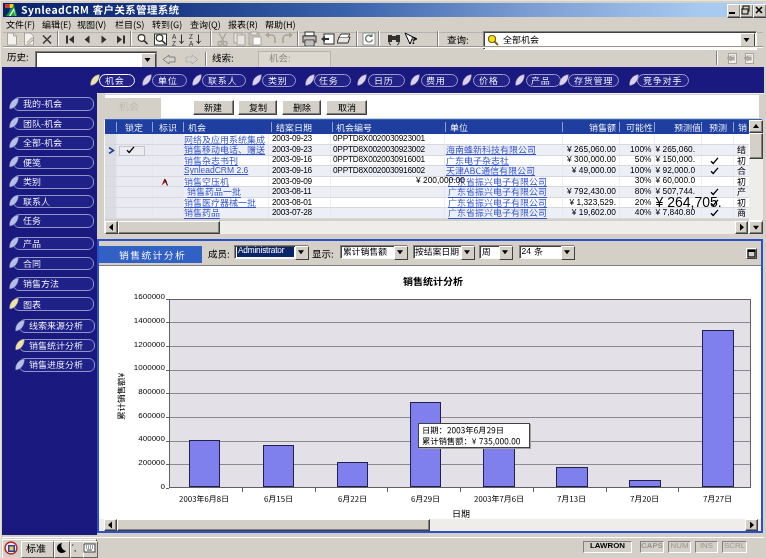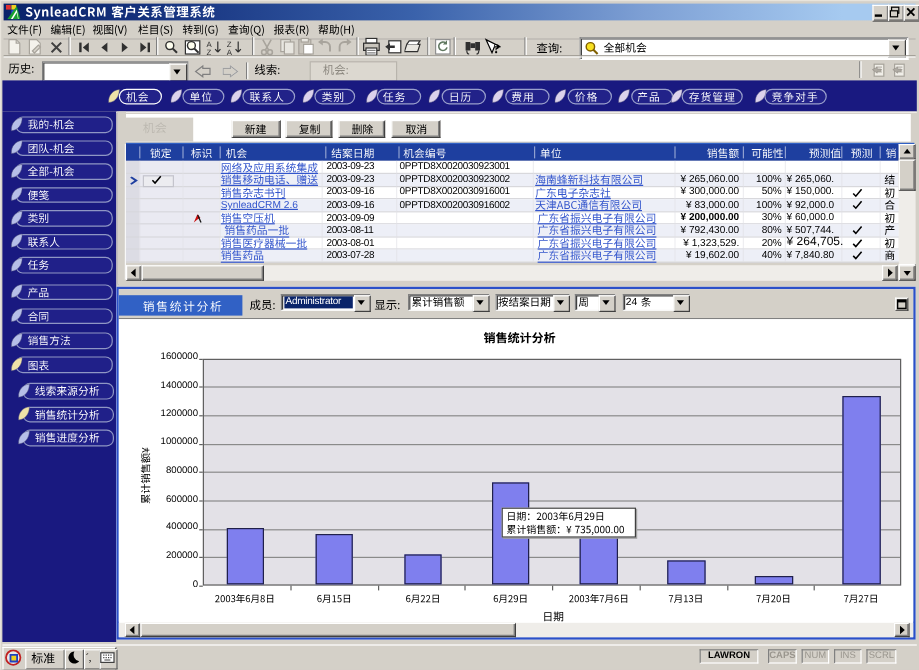--- a/index.html
+++ b/index.html
@@ -1097,21 +1097,21 @@
       <use href="#g164" x="29.4"></use>
       <use href="#g165" x="35.1"></use>
       <use href="#g166" x="44.1"></use>
       <use href="#g147" x="53.1"></use>
       <use href="#g148" x="62.1"></use>
       <use href="#g149" x="71.1"></use>
       <use href="#g150" x="80.1"></use>
     </g>
   </svg>
 <div style="position:absolute;left:445.5px;top:175.48px;width:89.12700000000001px;height:0.8px;background:#3355cc"></div>
-<div style="position:absolute;left:416px;width:200px;text-align:right;top:165.9px;font-size:8.4px;line-height:8.4px;color:#000;font-weight:normal;white-space:nowrap">¥ 83,000.00</div>
+<div style="position:absolute;left:416px;width:200px;text-align:right;top:165.9px;font-size:8.4px;line-height:8.4px;color:#000;font-weight:normal;white-space:nowrap">¥ 49,000.00</div>
 <div style="position:absolute;left:451.5px;width:200px;text-align:right;top:165.9px;font-size:8.4px;line-height:8.4px;color:#000;font-weight:normal;white-space:nowrap">100%</div>
 <div style="position:absolute;left:655.5px;top:165.9px;font-size:8.4px;line-height:8.4px;color:#000;font-weight:normal;white-space:nowrap">¥ 92,000.0</div>
 <svg style="position:absolute;left:710px;top:167.18px" width="9" height="8" viewBox="0 0 9 8">
     <path d="M1 4.2 L3.2 6.5 L8 0.8" fill="none" stroke="#000" stroke-width="1.3"></path>
   </svg>
 <svg style="position:absolute;left:737.0px;top:164.2px;overflow:visible;" width="9" height="13" viewBox="0 -10.1 9 13">
     <g fill="#000">
       <use href="#g88" x="0.0"></use>
     </g>
   </svg>
@@ -1139,21 +1139,21 @@
       <use href="#g171" x="36.0"></use>
       <use href="#g137" x="45.0"></use>
       <use href="#g157" x="54.0"></use>
       <use href="#g147" x="63.0"></use>
       <use href="#g148" x="72.0"></use>
       <use href="#g149" x="81.0"></use>
       <use href="#g150" x="90.0"></use>
     </g>
   </svg>
 <div style="position:absolute;left:448.0px;top:186.04px;width:99.0px;height:0.8px;background:#3355cc"></div>
-<div style="position:absolute;left:416px;width:200px;text-align:right;top:176.4px;font-size:8.4px;line-height:8.4px;color:#000;font-weight:bold;white-space:nowrap">¥ 200,000.00</div>
+<div style="position:absolute;left:416px;width:200px;top:176.4px;font-size:8.4px;line-height:8.4px;color:#000;font-weight:normal;white-space:nowrap">¥ 200,000.00</div>
 <div style="position:absolute;left:451.5px;width:200px;text-align:right;top:176.4px;font-size:8.4px;line-height:8.4px;color:#000;font-weight:normal;white-space:nowrap">30%</div>
 <div style="position:absolute;left:655.5px;top:176.4px;font-size:8.4px;line-height:8.4px;color:#000;font-weight:normal;white-space:nowrap">¥ 60,000.0</div>
 <svg style="position:absolute;left:737.0px;top:174.8px;overflow:visible;" width="9" height="13" viewBox="0 -10.1 9 13">
     <g fill="#000">
       <use href="#g159" x="0.0"></use>
     </g>
   </svg>
 <svg style="position:absolute;left:187.0px;top:185.3px;overflow:visible;" width="54" height="13" viewBox="0 -10.1 54 13">
     <g fill="#3355cc">
       <use href="#g90" x="0.0"></use>
@@ -1218,21 +1218,21 @@
       <use href="#g157" x="54.0"></use>
       <use href="#g147" x="63.0"></use>
       <use href="#g148" x="72.0"></use>
       <use href="#g149" x="81.0"></use>
       <use href="#g150" x="90.0"></use>
     </g>
   </svg>
 <div style="position:absolute;left:448.0px;top:207.16px;width:99.0px;height:0.8px;background:#3355cc"></div>
 <div style="position:absolute;left:416px;width:200px;text-align:right;top:197.6px;font-size:8.4px;line-height:8.4px;color:#000;font-weight:normal;white-space:nowrap">¥ 1,323,529.</div>
 <div style="position:absolute;left:451.5px;width:200px;text-align:right;top:197.6px;font-size:8.4px;line-height:8.4px;color:#000;font-weight:normal;white-space:nowrap">20%</div>
-<div style="position:absolute;left:655.5px;top:197.6px;font-size:10px;line-height:8.4px;color:#000;font-weight:normal;white-space:nowrap">¥ 264,705.</div>
+<div style="position:absolute;left:655.5px;top:197.6px;font-size:14px;line-height:8.4px;color:#000;font-weight:normal;white-space:nowrap">¥ 264,705.</div>
 <svg style="position:absolute;left:710px;top:198.86px" width="9" height="8" viewBox="0 0 9 8">
     <path d="M1 4.2 L3.2 6.5 L8 0.8" fill="none" stroke="#000" stroke-width="1.3"></path>
   </svg>
 <svg style="position:absolute;left:737.0px;top:195.9px;overflow:visible;" width="9" height="13" viewBox="0 -10.1 9 13">
     <g fill="#000">
       <use href="#g159" x="0.0"></use>
     </g>
   </svg>
 <svg style="position:absolute;left:184.0px;top:206.4px;overflow:visible;" width="36" height="13" viewBox="0 -10.1 36 13">
     <g fill="#3355cc">

